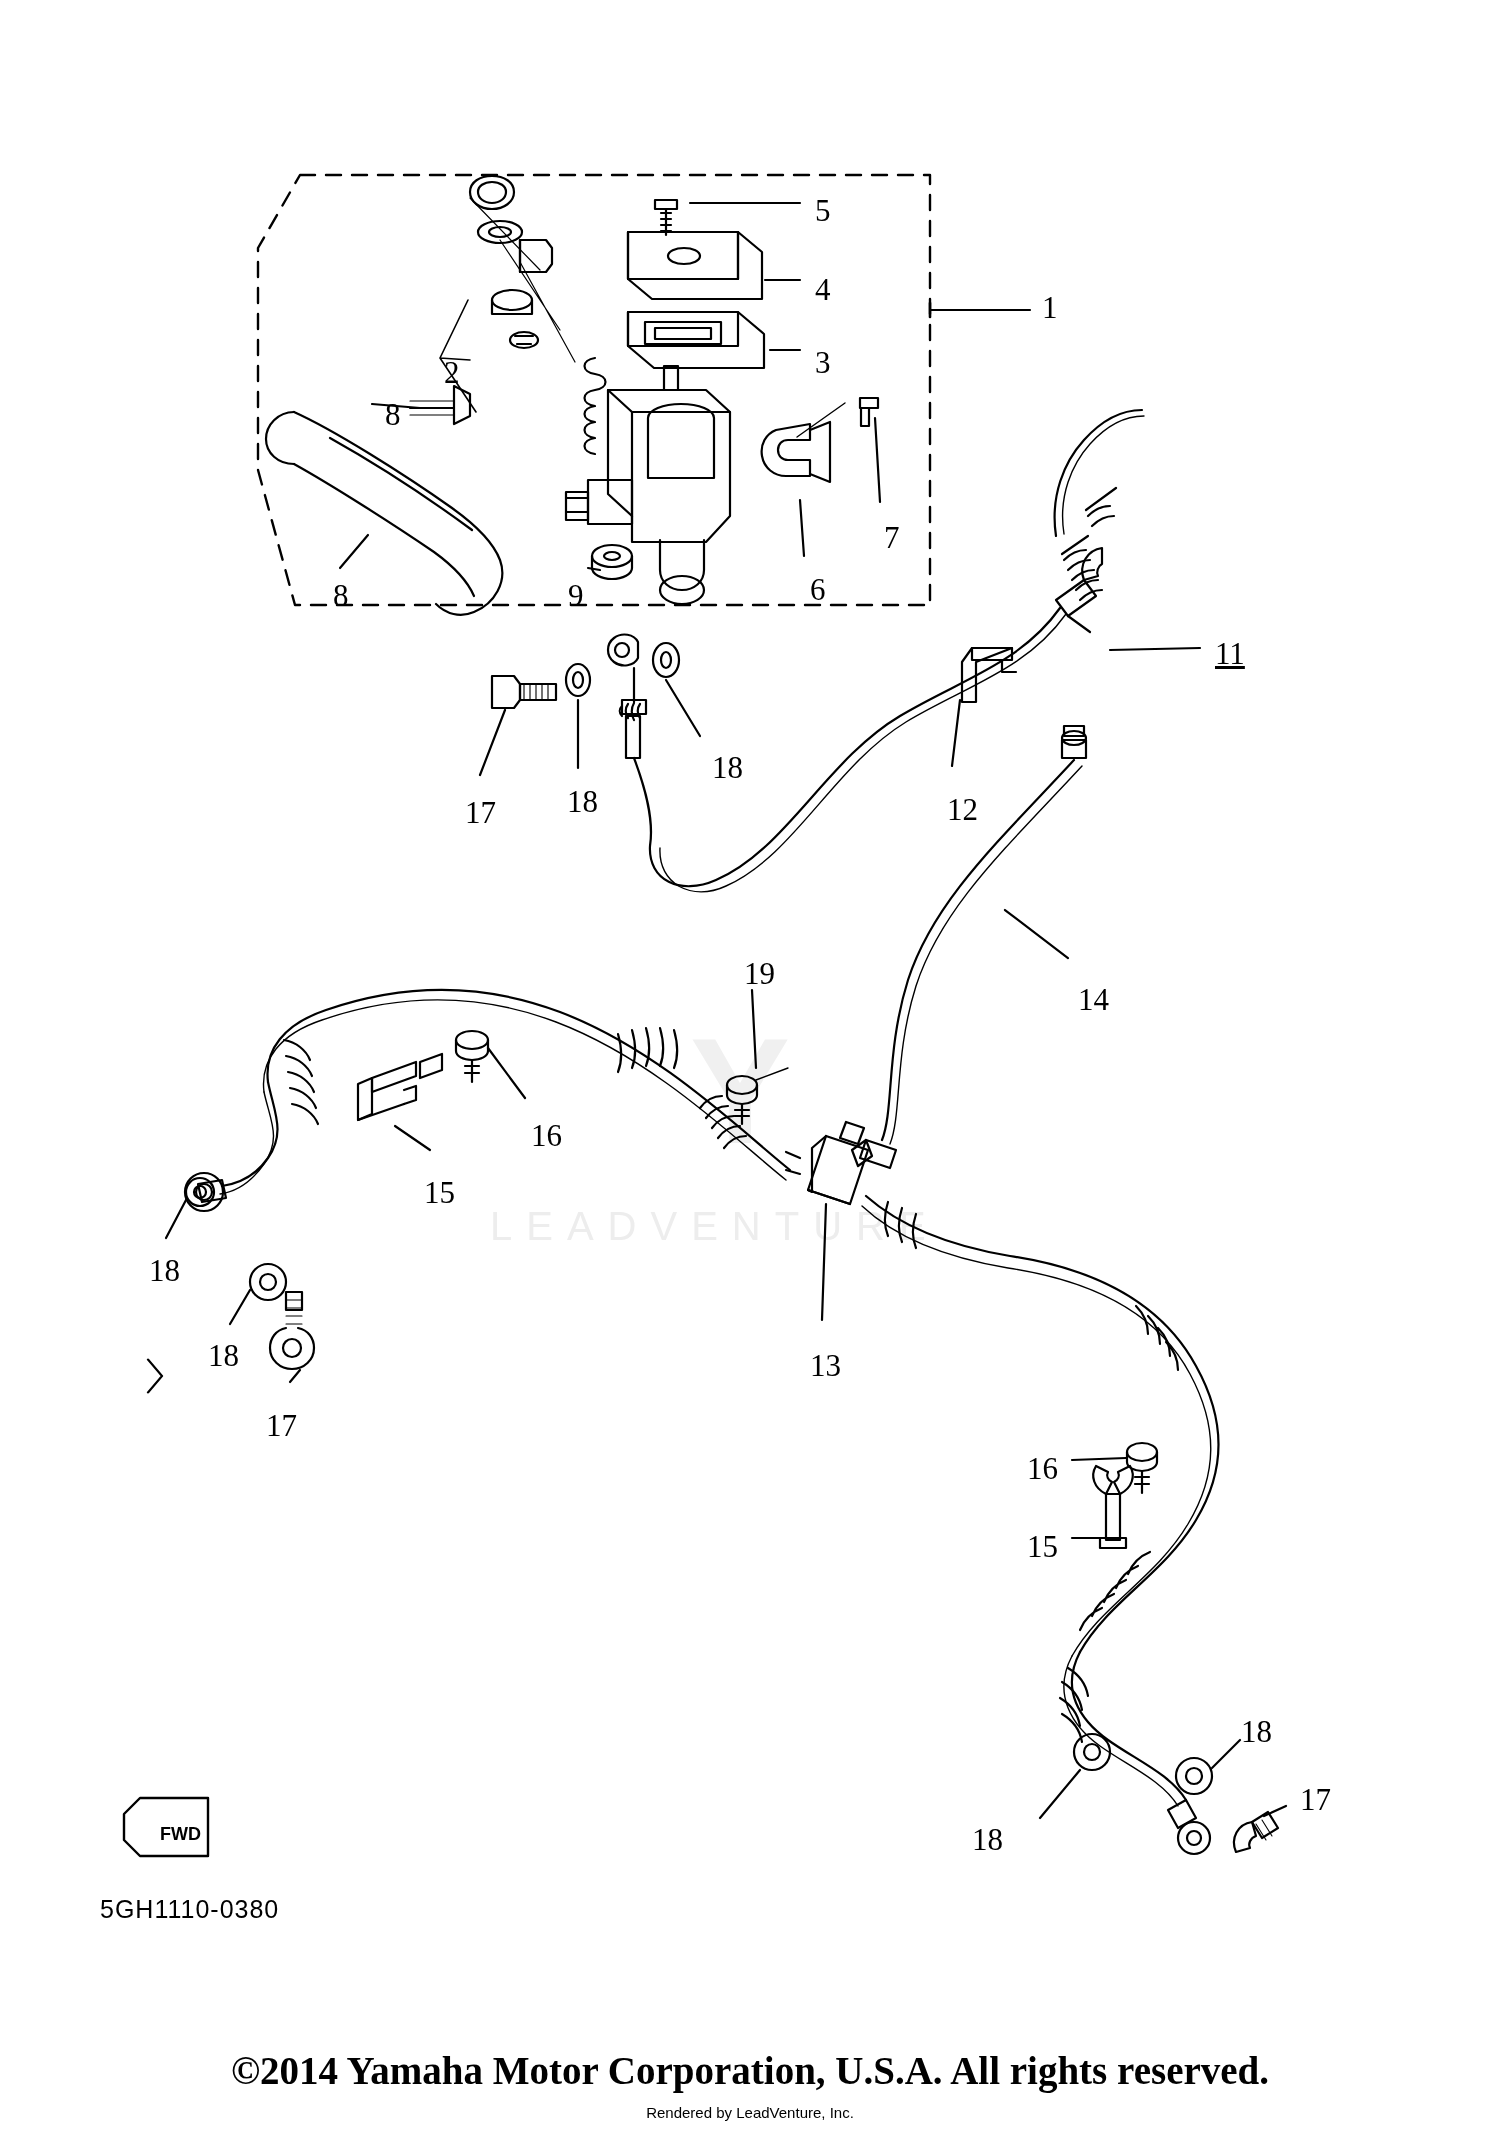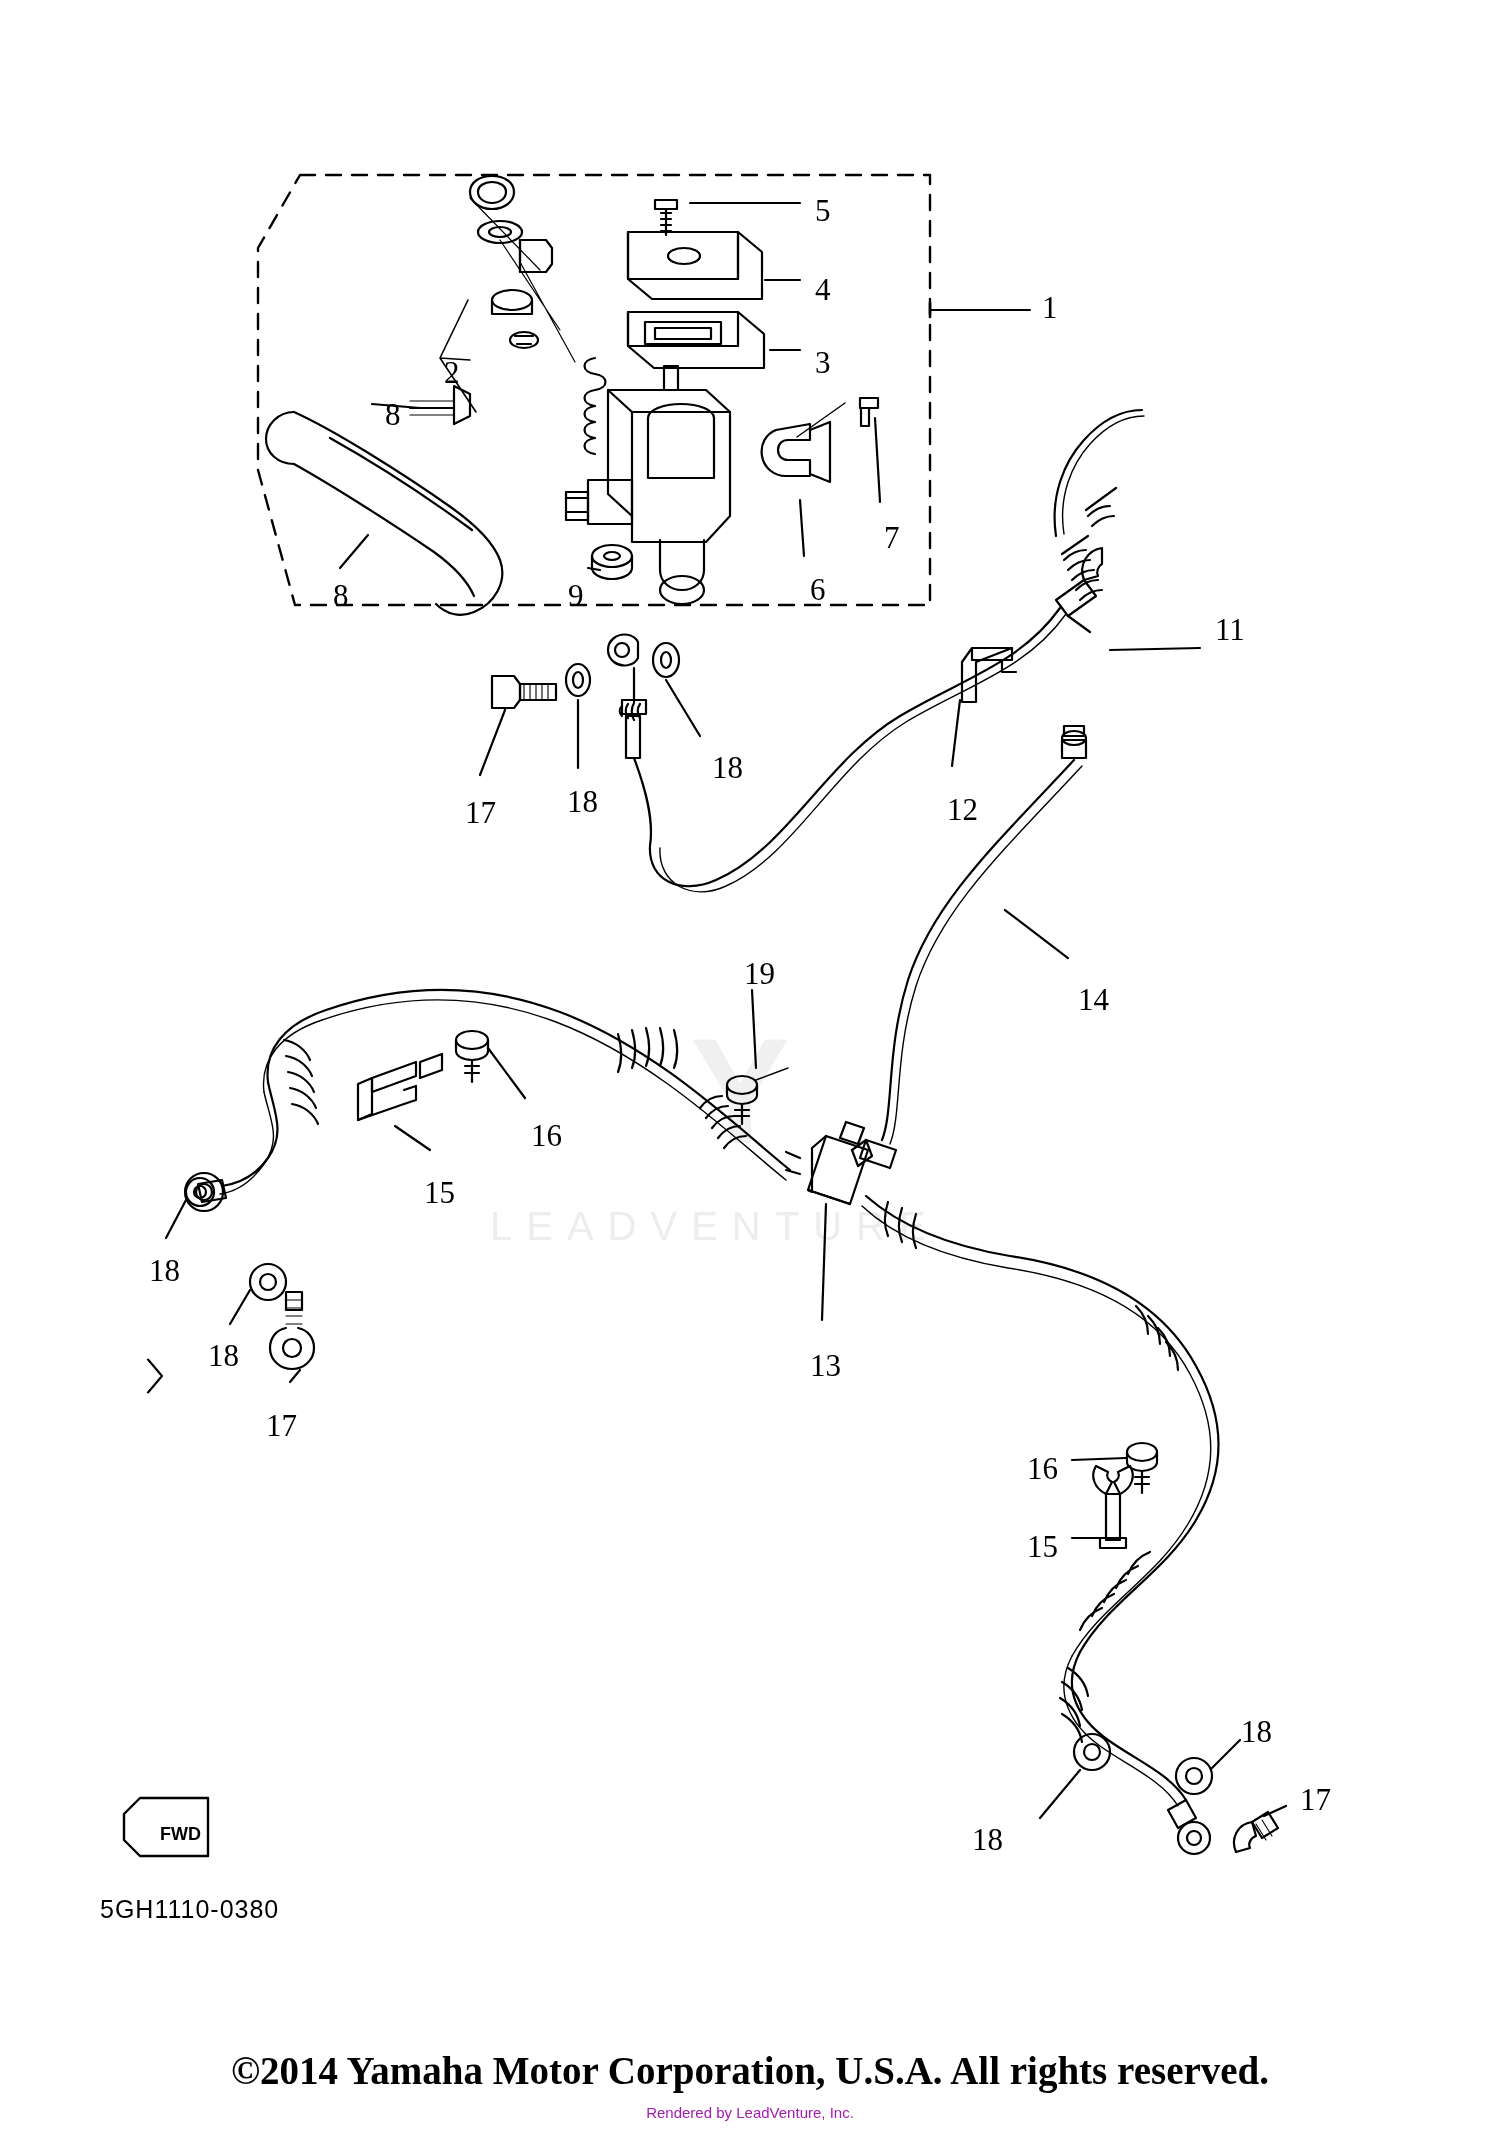--- a/index.html
+++ b/index.html
@@ -2,21 +2,21 @@
 <html><head>
 <meta charset="utf-8">
 <style>
   html,body{margin:0;padding:0;background:#ffffff;}
   body{width:1500px;height:2135px;position:relative;font-family:"Liberation Serif",serif;color:#000;}
   #stage{position:absolute;inset:0;}
   svg{display:block;}
   .lbl{position:absolute;font-family:"Liberation Serif",serif;font-size:31px;color:#000;font-weight:400;}
   .wm{position:absolute;font-family:"Liberation Sans",sans-serif;color:#ededed;letter-spacing:14px;font-size:40px;}
   .copyright{position:absolute;left:0;right:0;bottom:42px;text-align:center;font-family:"Liberation Serif",serif;font-size:39px;font-weight:700;}
-  .rendered{position:absolute;left:0;right:0;bottom:14px;text-align:center;font-family:"Liberation Sans",sans-serif;font-size:15px;color:#a21caf;}
+  .rendered{position:absolute;left:0;right:0;bottom:14px;text-align:center;font-family:"Liberation Sans",sans-serif;font-size:15px;color:#000000;}
   .partno{position:absolute;left:100px;top:1895px;font-family:"Liberation Sans",sans-serif;font-size:25px;letter-spacing:1px;}
   .fwdtxt{position:absolute;left:160px;top:1824px;font-family:"Liberation Sans",sans-serif;font-size:18px;font-weight:700;}
 </style>
 </head>
 <body>
 
 <div id="stage">
 
   <div class="wm" style="left:490px;top:1160px;margin-top:44px;">LEADVENTURE</div>
   <div class="wm" style="left:690px;top:1005px;font-size:150px;color:#f0f0f0;letter-spacing:0;font-weight:700;">Y</div>
@@ -330,21 +330,21 @@
   <div class="lbl" style="left:1042px;top:290px;">1</div>
   <div class="lbl" style="left:444px;top:355px;">2</div>
   <div class="lbl" style="left:815px;top:345px;">3</div>
   <div class="lbl" style="left:815px;top:272px;">4</div>
   <div class="lbl" style="left:815px;top:193px;">5</div>
   <div class="lbl" style="left:810px;top:572px;">6</div>
   <div class="lbl" style="left:884px;top:520px;">7</div>
   <div class="lbl" style="left:333px;top:578px;">8</div>
   <div class="lbl" style="left:568px;top:578px;">9</div>
   <div class="lbl" style="left:385px;top:397px;">8</div>
-  <div class="lbl" style="left:1215px;top:612px;">11</div>
+  <div class="lbl" style="left:1215px;top:636px;text-decoration:underline;">11</div>
   <div class="lbl" style="left:947px;top:792px;">12</div>
   <div class="lbl" style="left:810px;top:1348px;text-align:right;">13</div>
   <div class="lbl" style="left:1078px;top:982px;">14</div>
   <div class="lbl" style="left:424px;top:1175px;">15</div>
   <div class="lbl" style="left:1027px;top:1529px;">15</div>
   <div class="lbl" style="left:531px;top:1118px;">16</div>
   <div class="lbl" style="left:1027px;top:1451px;">16</div>
   <div class="lbl" style="left:465px;top:795px;">17</div>
   <div class="lbl" style="left:266px;top:1408px;">17</div>
   <div class="lbl" style="left:1300px;top:1782px;">17</div>

